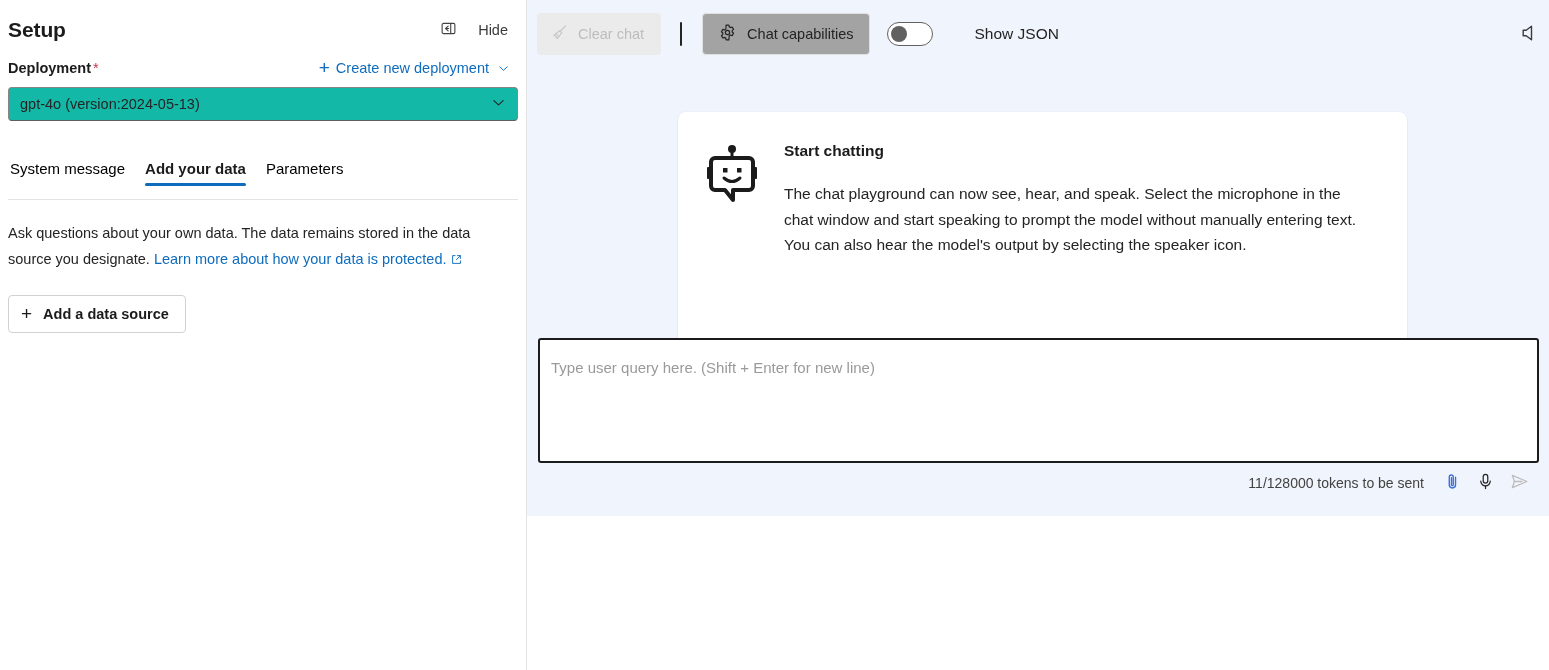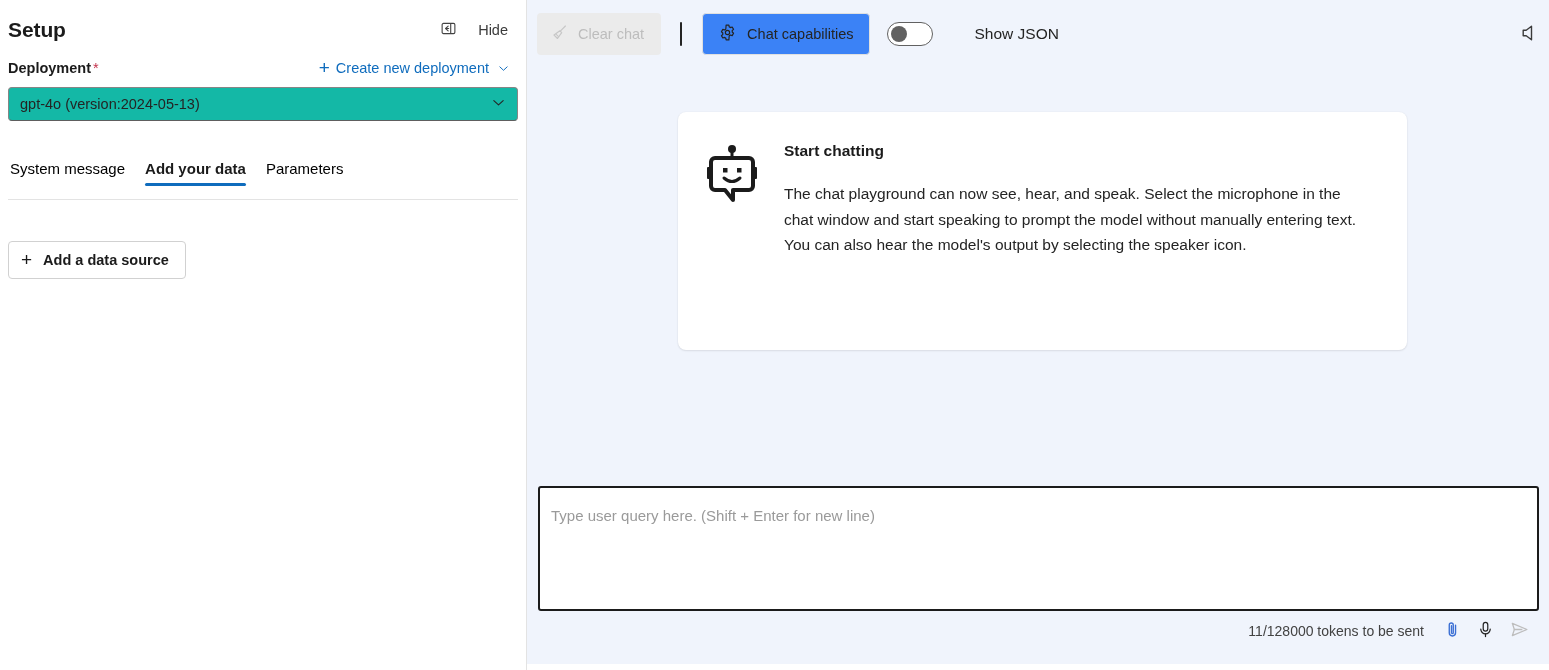--- a/index.html
+++ b/index.html
@@ -163,21 +163,21 @@
     font-weight: 700;
     color: #1b1b1b;
     font-family: "Liberation Sans", sans-serif;
   }
   .add-source-btn .plus { font-size: 19px; font-weight: 400; line-height: 16px; }
 
   
   .chat-panel {
     position: relative;
     flex: 1 1 auto;
-    height: 664px;
+    height: 516px;
     background: #f0f4fc;
     display: flex;
     flex-direction: column;
   }
   .chat-toolbar {
     height: 68px;
     display: flex;
     align-items: center;
     padding: 0 12px 0 10px;
     gap: 0;
@@ -203,21 +203,21 @@
     background: #242424;
     margin: 0 20px 0 19px;
     border-radius: 1px;
   }
   .capabilities-btn {
     display: inline-flex;
     align-items: center;
     gap: 10px;
     height: 42px;
     padding: 0 15px;
-    background: #3b82f6;
+    background: #a3a3a3;
     border: 1px solid #e0e0e0;
     border-radius: 4px;
     color: #242424;
     font-size: 14.5px;
     font-family: "Liberation Sans", sans-serif;
     cursor: pointer;
   }
   .toggle-wrap {
     display: inline-flex;
     align-items: center;
@@ -374,20 +374,27 @@
     </div>
 
     <div class="tabs">
       <button class="tab">System message</button>
       <button class="tab active">Add your data</button>
       <button class="tab">Parameters</button>
     </div>
     <div class="tab-divider"></div>
 
     <div class="panel-body">
+      <div class="desc">
+        <span>Ask questions about your own data. The data remains stored in the data source you designate. </span><a>Learn more about how your data is protected.</a><span class="ext-icon"><svg width="13" height="13" viewBox="0 0 16 16" fill="none">
+              <path d="M6.2 3.2 H3.2 V12.8 H12.8 V9.8" stroke="#0f6cbd" stroke-width="1.15" stroke-linecap="round" stroke-linejoin="round"></path>
+              <path d="M9.3 3.2 H12.8 V6.7" stroke="#0f6cbd" stroke-width="1.15" stroke-linecap="round" stroke-linejoin="round"></path>
+              <line x1="12.6" y1="3.4" x2="7.9" y2="8.1" stroke="#0f6cbd" stroke-width="1.15" stroke-linecap="round"></line>
+            </svg></span>
+      </div>
 
       <button class="add-source-btn">
         <span class="plus">+</span>
         <span>Add a data source</span>
       </button>
     </div>
   </aside>
 
   <section class="chat-panel">
 

